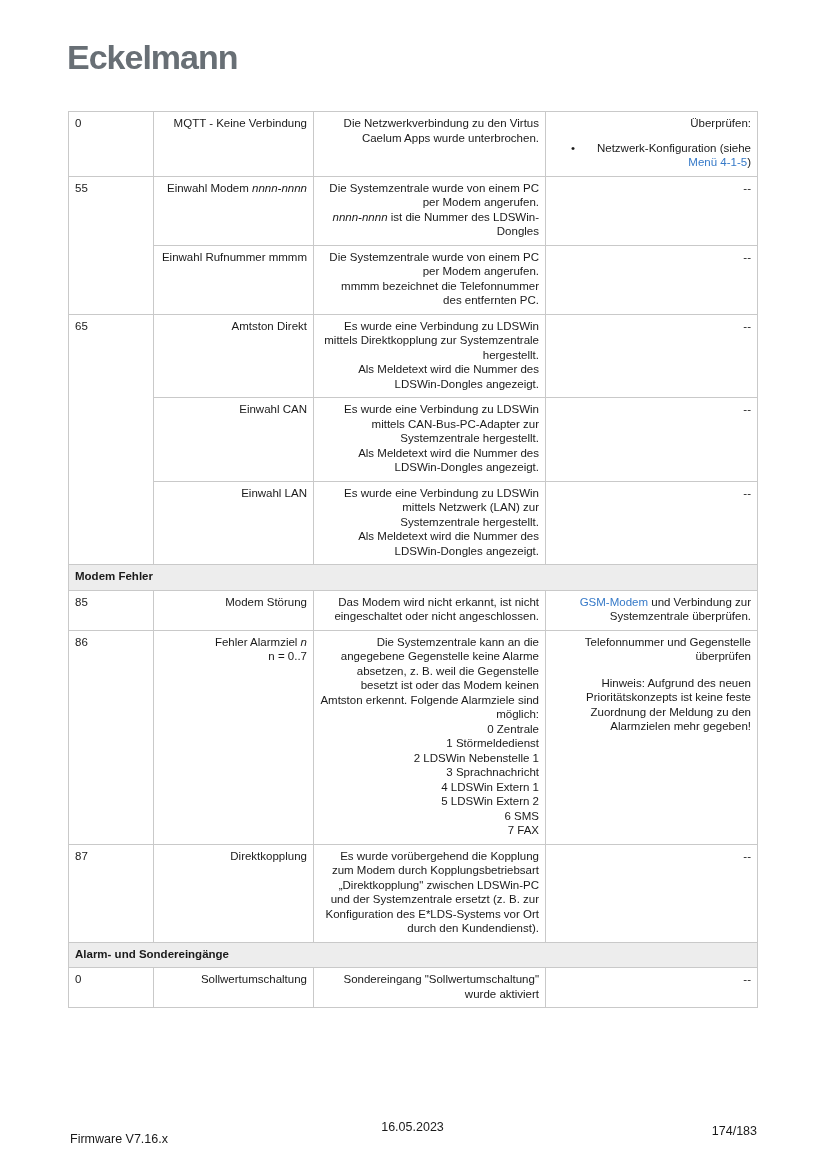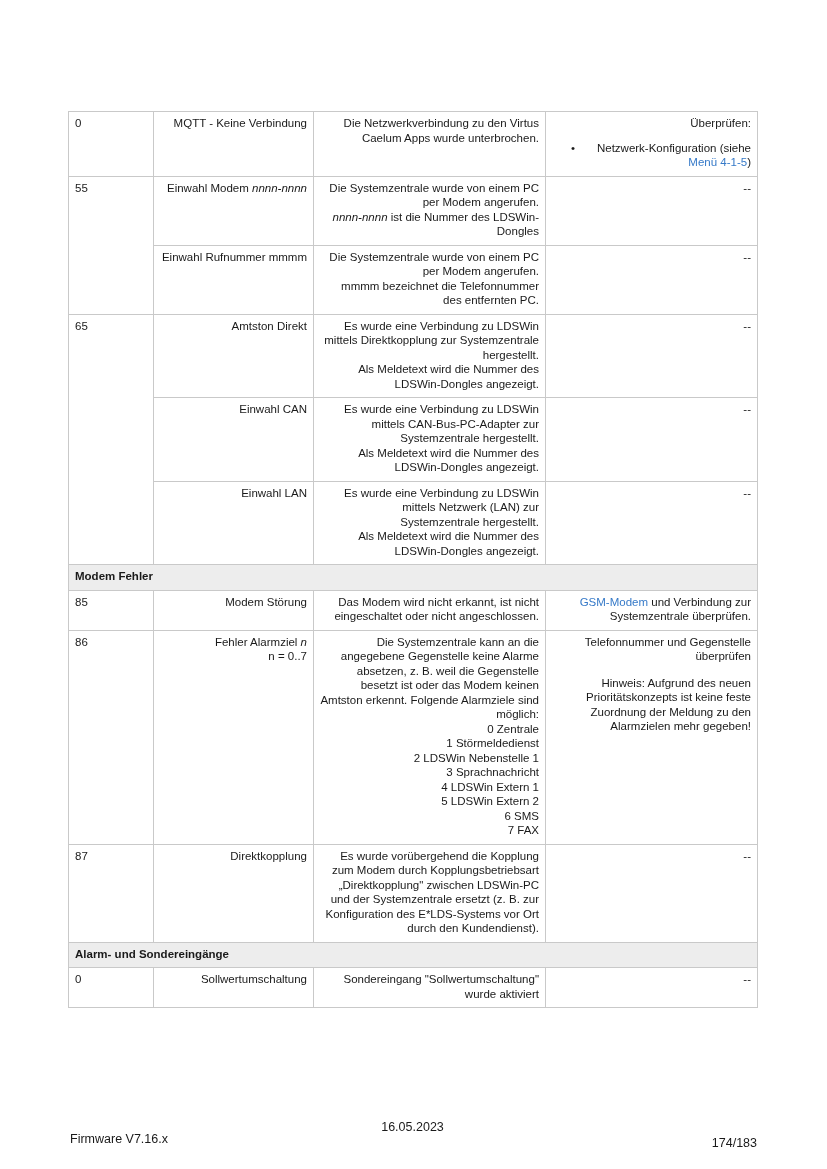--- a/index.html
+++ b/index.html
@@ -36,27 +36,28 @@
   .para.bullet{position:relative;padding-left:29px;margin-top:10px;}
   .para.bullet::before{content:"\2022";position:absolute;left:19px;top:0;}
   .i{font-style:italic;}
   a.xref{color:var(--link,#3579c8);text-decoration:none;cursor:pointer;}
   .footer{
     position:absolute;left:68px;top:1120px;width:689px;
     font-size:12.5px;line-height:15px;
   }
   .footer .fw{position:absolute;left:2px;top:12px;}
   .footer .date{position:absolute;left:50%;transform:translateX(-50%);top:0;}
-  .footer .pg{position:absolute;right:0;top:16px;}
+  .footer .pg{position:absolute;right:0;top:4px;}
 </style>
 </head>
 <body>
 
 <div class="page">
 
+  <div class="logo">Eckelmann</div>
 
   <table class="msg-table">
     <colgroup>
       <col style="width:85px">
       <col style="width:160px">
       <col style="width:232px">
       <col style="width:212px">
     </colgroup>
     <tbody id="table-body">
         <tr>

